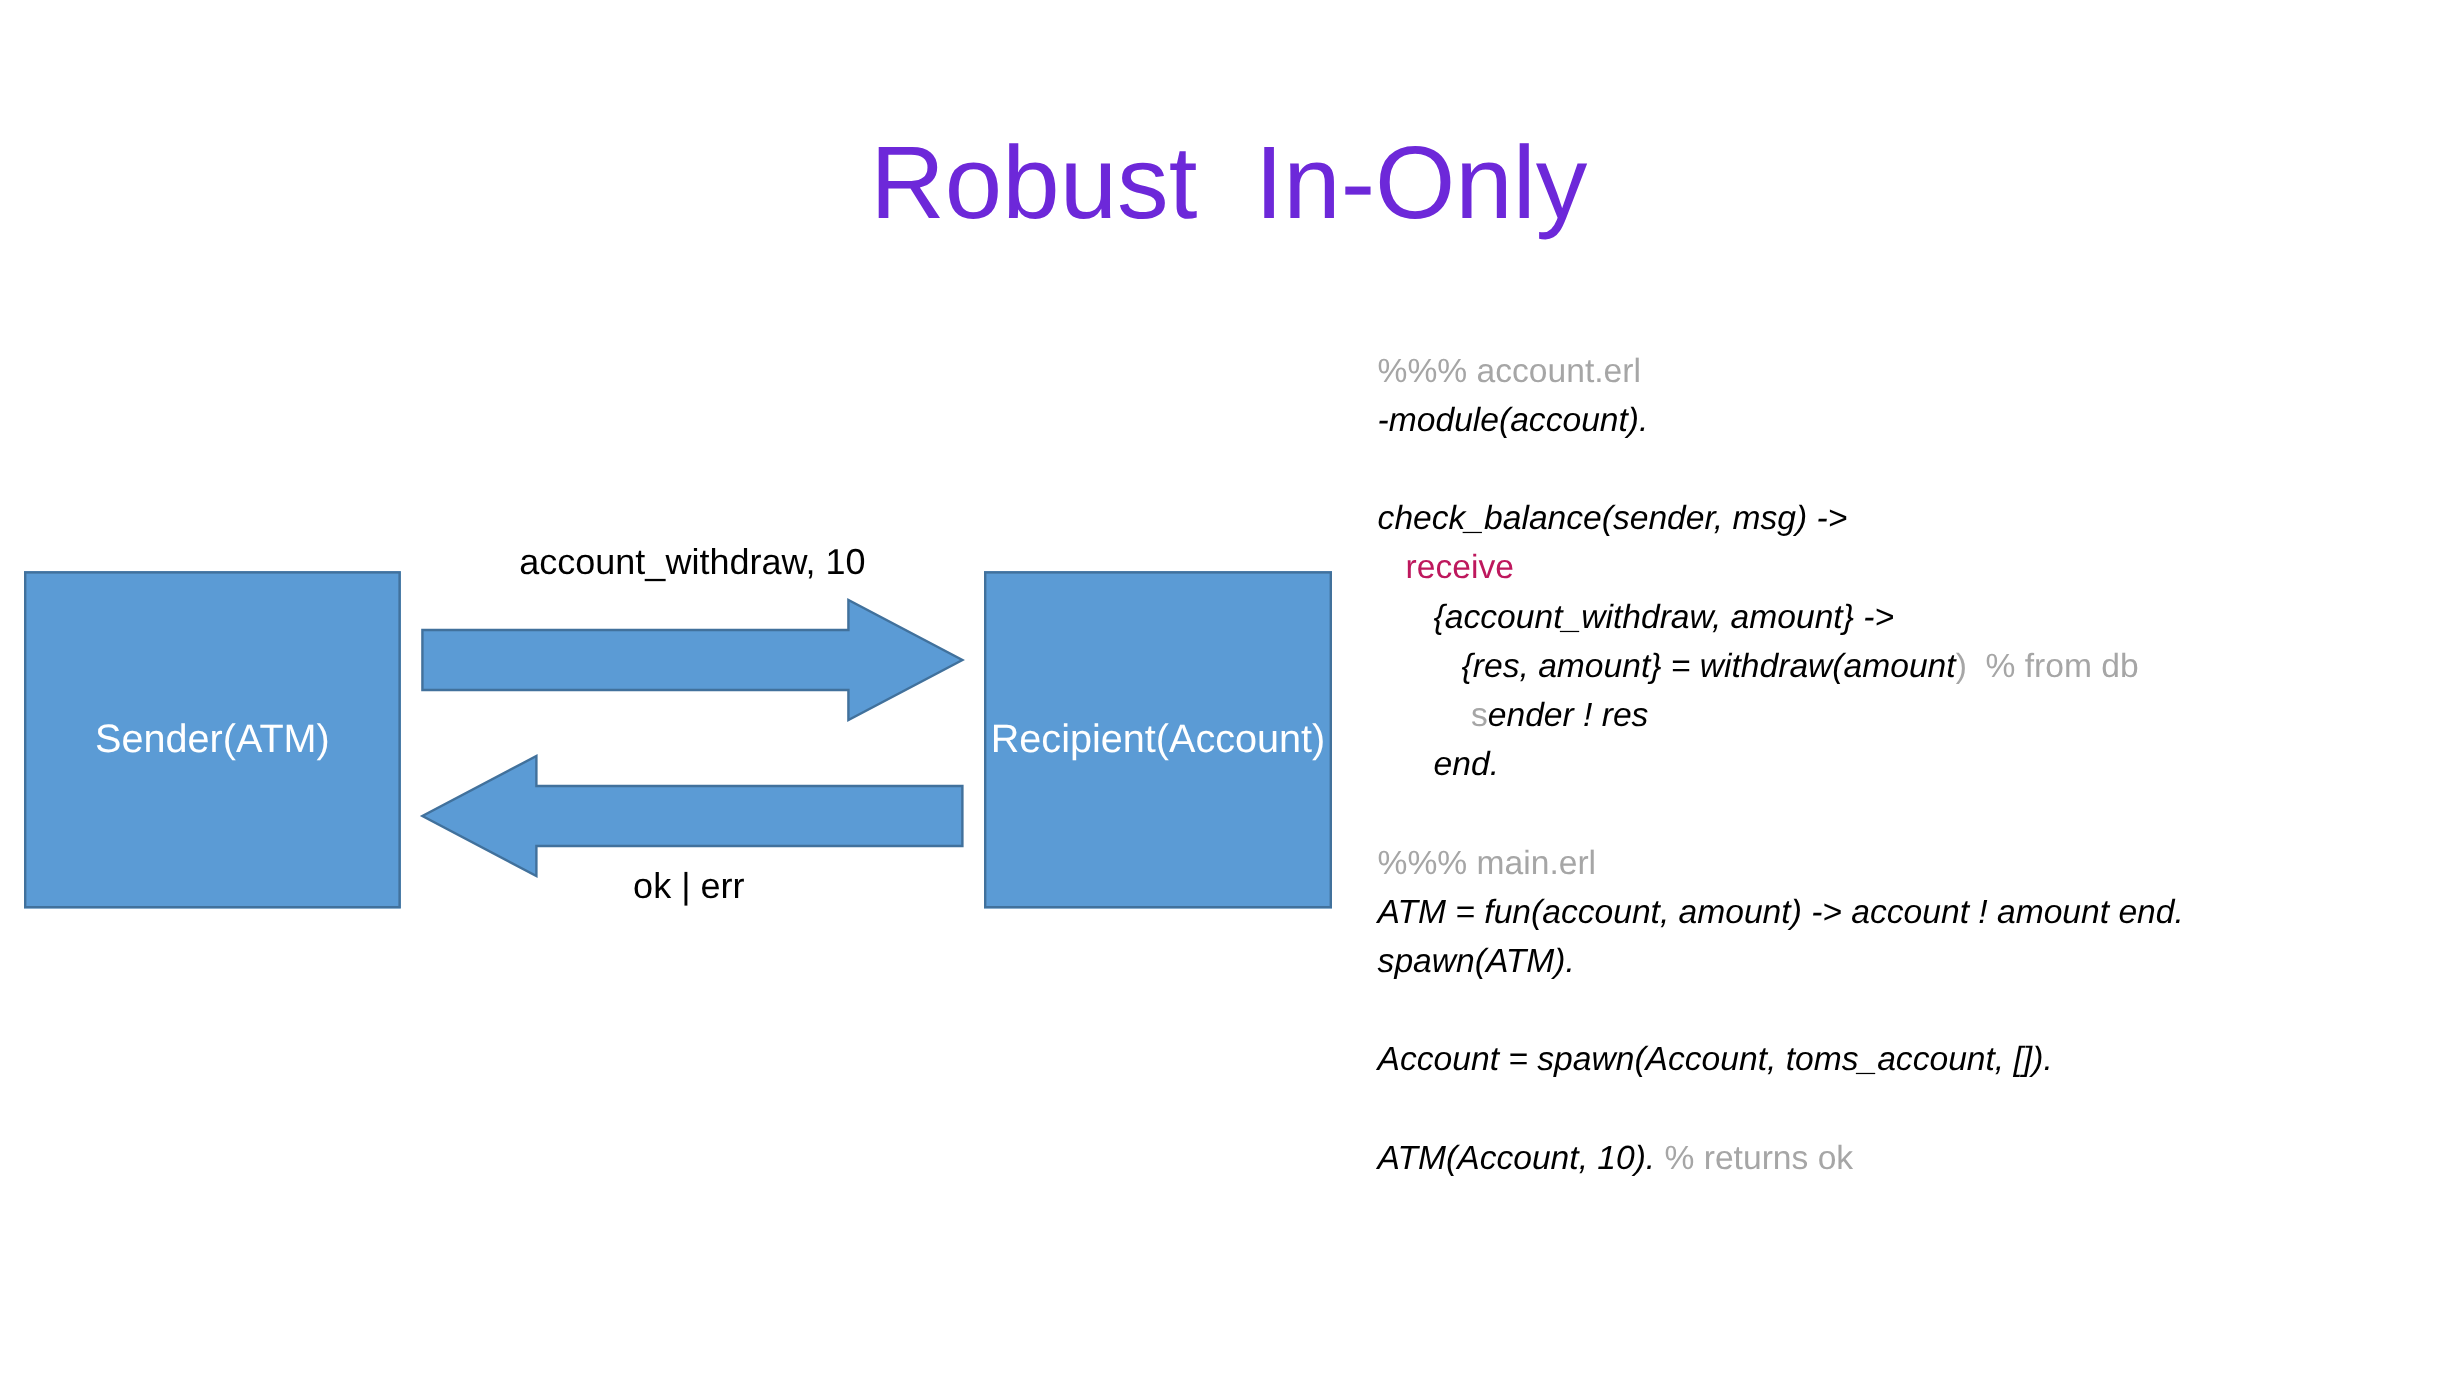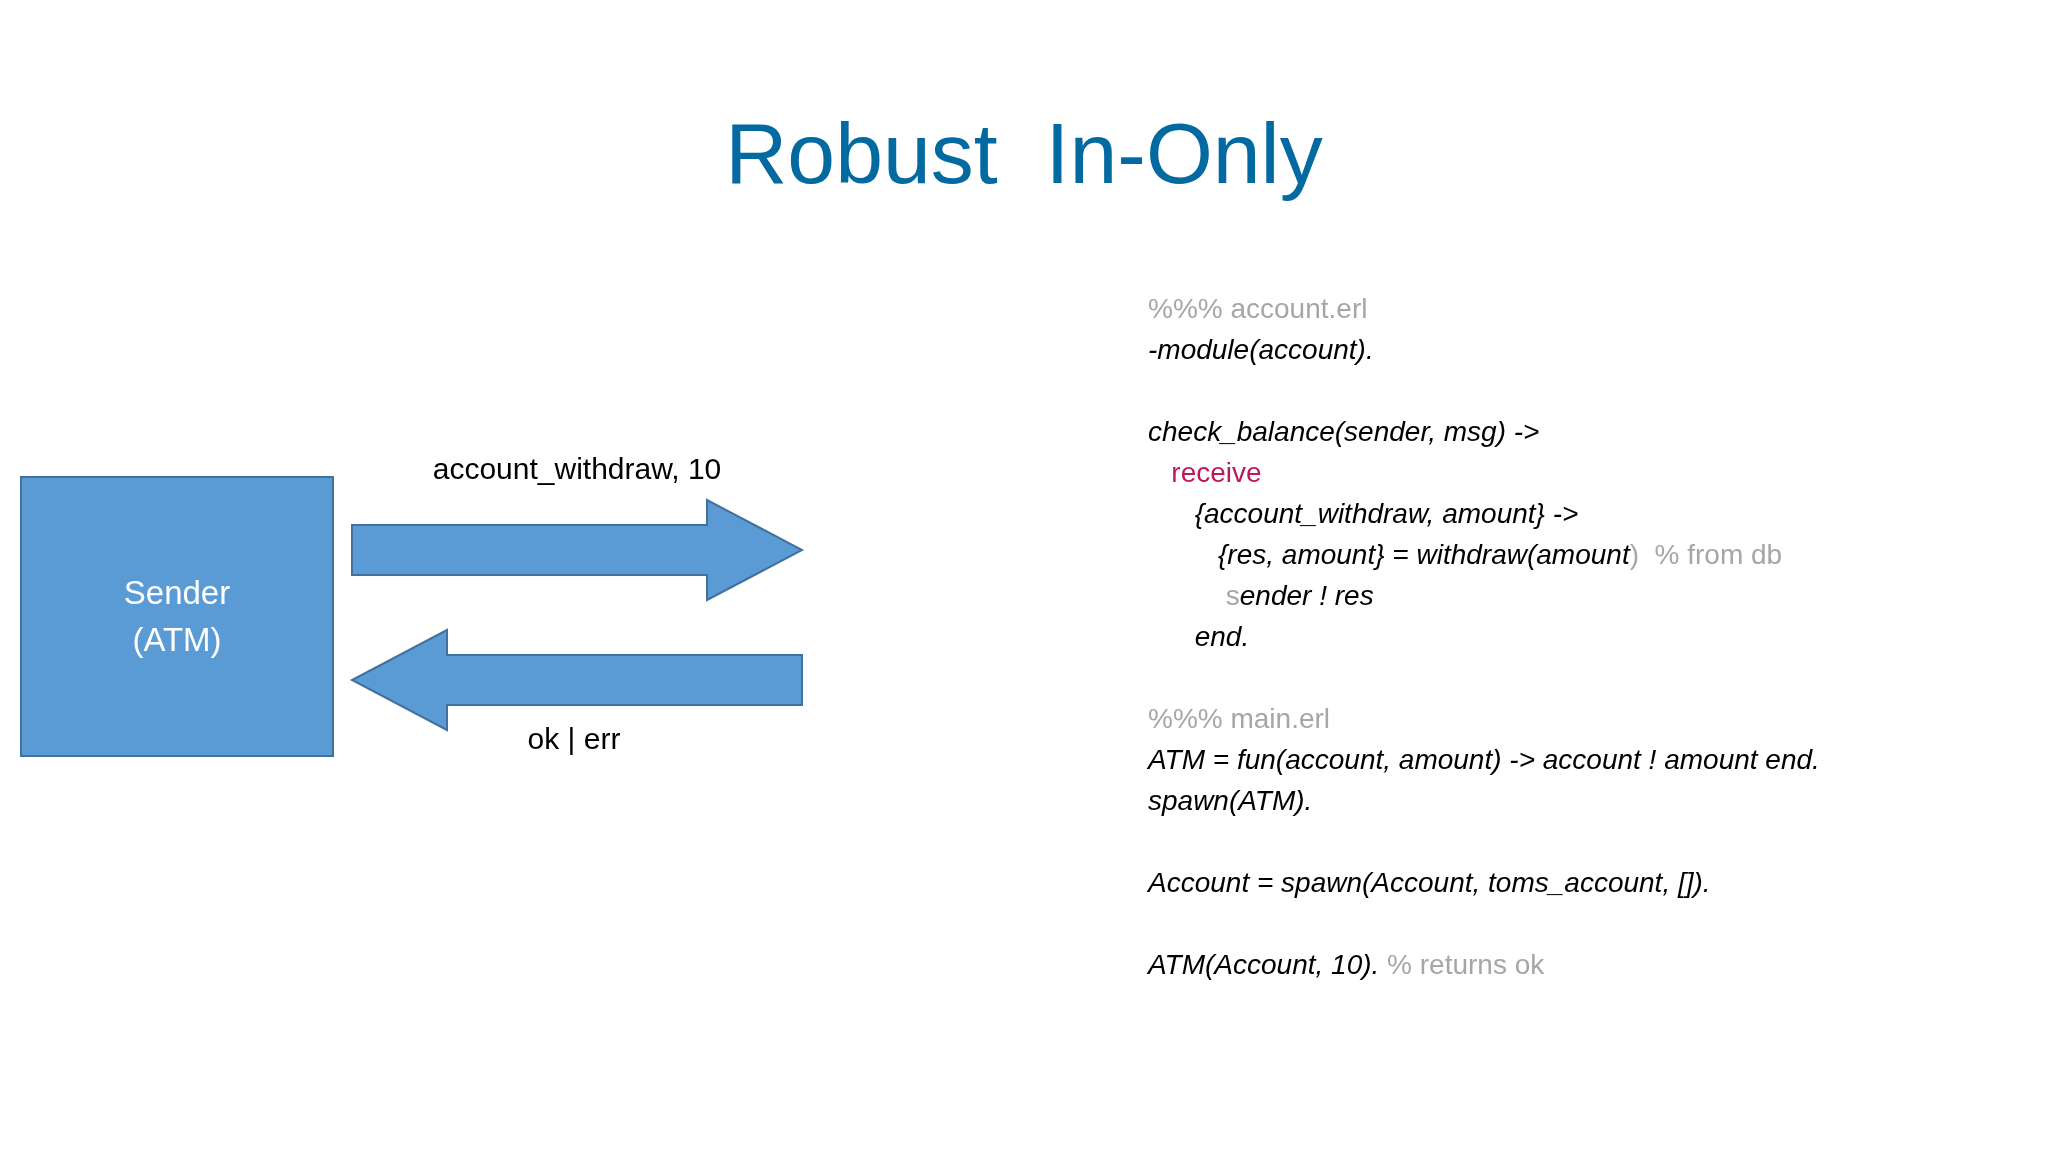--- a/index.html
+++ b/index.html
@@ -21,41 +21,41 @@
 
   
   #slide-title {
     position: absolute;
     left: 0;
     top: 108px;
     width: 2048px;
     text-align: center;
     font-size: 86px;
     font-weight: 400;
-    color: #0369a1;
+    color: #6d28d9;
     letter-spacing: 0px;
     white-space: pre;
     line-height: 1.05;
   }
 
   
   #diagram {
     position: absolute;
     left: 0;
     top: 0;
     width: 1140px;
     height: 1152px;
   }
   .node-box {
     position: absolute;
     background: #5b9bd5;
     border: 2px solid #41719c;
     box-sizing: border-box;
     display: flex;
-    flex-direction: column;
+    flex-direction: row;
     align-items: center;
     justify-content: center;
     color: #ffffff;
     font-size: 33px;
     line-height: 1.42;
   }
   #sender-box  { left: 20px;  top: 476px; width: 314px; height: 281px; }
   #recipient-box { left: 820px; top: 476px; width: 290px; height: 281px; }
   .node-line { display: block; white-space: pre; }
 
@@ -111,20 +111,24 @@
 
   <div id="slide-title">Robust  In-Only</div>
 
   <div id="diagram">
 
     <div class="node-box" id="sender-box">
       <span class="node-line">Sender</span>
       <span class="node-line">(ATM)</span>
     </div>
 
+    <div class="node-box" id="recipient-box">
+      <span class="node-line">Recipient</span>
+      <span class="node-line">(Account)</span>
+    </div>
 
     <div class="edge-label" id="label-request">account_withdraw, 10</div>
 
     <svg class="arrow-svg" id="arrow-request" viewBox="0 0 450 100" preserveAspectRatio="none">
       <polygon class="arrow-shape" points="0,25 355,25 355,0 450,50 355,100 355,75 0,75"></polygon>
     </svg>
 
     <svg class="arrow-svg" id="arrow-response" viewBox="0 0 450 100" preserveAspectRatio="none">
       <polygon class="arrow-shape" points="450,25 95,25 95,0 0,50 95,100 95,75 450,75"></polygon>
     </svg>

